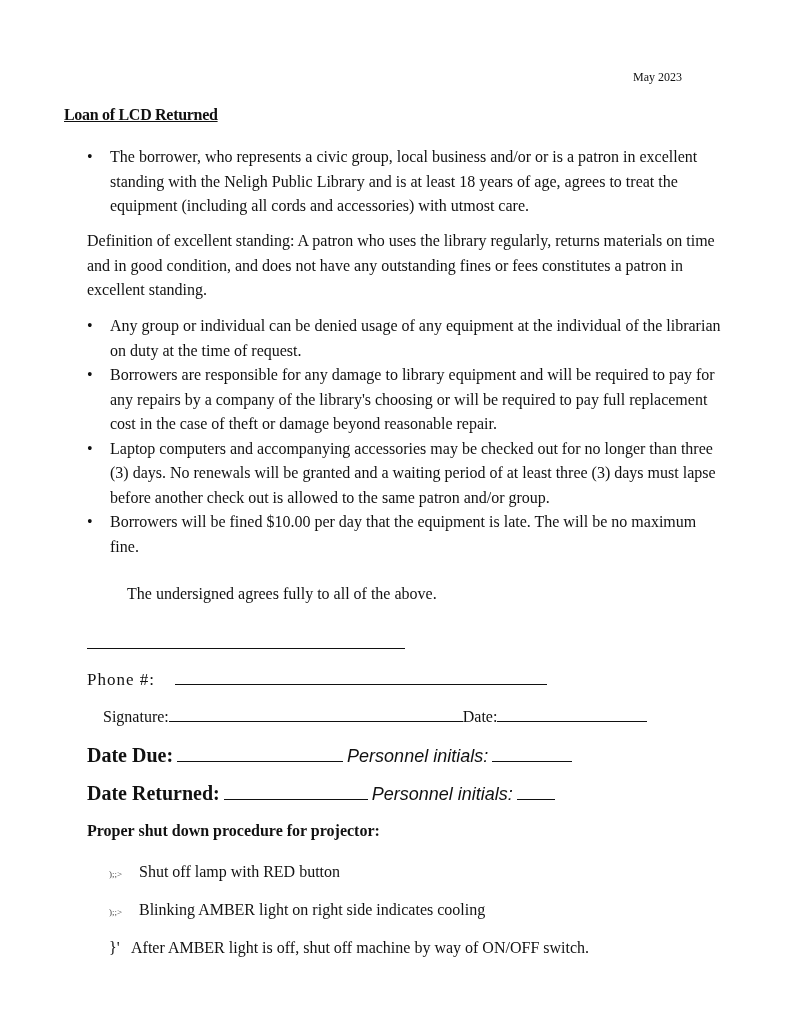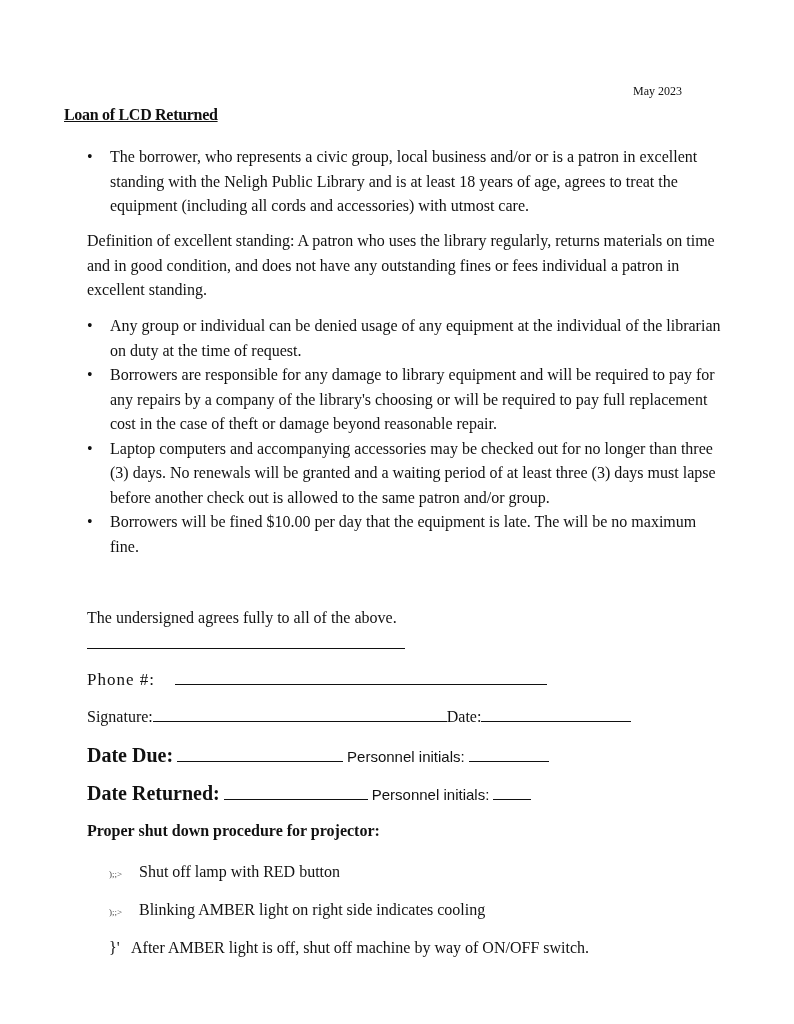--- a/index.html
+++ b/index.html
@@ -1,66 +1,66 @@
 <!DOCTYPE html>
 <html><head>
 <meta charset="utf-8">
 <style>
   html, body { margin: 0; padding: 0; background: #ffffff; }
   body { width: 794px; height: 1024px; position: relative; overflow: hidden;
          font-family: "Liberation Serif", serif; color: #111; }
-  .date { position: absolute; left: 633px; top: 70px; font-size: 12px; margin-top: 14px; }
+  .date { position: absolute; left: 633px; top: 70px; font-size: 12px; }
   .title { position: absolute; left: 64px; top: 106px; font-size: 16px; font-weight: bold;
            text-decoration: underline; letter-spacing: -0.3px; }
   .p { position: absolute; left: 87px; font-size: 16px; line-height: 24.5px; width: 640px; }
   ul.bl { position: absolute; left: 87px; margin: 0; padding: 0; list-style: none; width: 640px; }
   ul.bl li { position: relative; padding-left: 23px; font-size: 16px; line-height: 24.5px; }
   ul.bl li .dot { position: absolute; left: 0; top: 0; }
   .field { position: absolute; left: 87px; font-size: 16px; white-space: nowrap; }
   .blank { display: inline-block; border-bottom: 1px solid #111; height: 14px; vertical-align: baseline; }
   .bold-label { font-weight: bold; font-size: 20px; }
-  .sans-small { font-family: "Liberation Sans", sans-serif; font-size: 15px; }
+  .sans-small { font-family: "Liberation Sans", sans-serif; font-size: 18px; font-style: italic; }
   .phone-label { font-size: 17px; letter-spacing: 1px; }
   .steps { position: absolute; left: 109px; top: 854px; font-size: 16px; line-height: 35px; }
   .steps .mark { font-size: 9px; color: #444; display: inline-block; width: 30px; }
 </style>
 </head>
 <body>
 
 <div class="date">May 2023</div>
 <div class="title">Loan of LCD Returned</div>
 
 <ul class="bl" style="top:145px;left:87px;">
   <li>
     <span class="dot">•</span>
     <span>The borrower, who represents a civic group, local business and/or or is a patron in excellent standing with the Neligh Public Library and is at least 18 years of age, agrees to treat the equipment (including all cords and accessories) with utmost care.</span>
   </li>
 </ul>
 
-<div class="p" style="top:229px;">Definition of excellent standing: A patron who uses the library regularly, returns materials on time and in good condition, and does not have any outstanding fines or fees individual a patron in excellent standing.</div>
+<div class="p" style="top:229px;">Definition of excellent standing: A patron who uses the library regularly, returns materials on time and in good condition, and does not have any outstanding fines or fees constitutes a patron in excellent standing.</div>
 
 <ul class="bl" style="top:314px;">
   <li><span class="dot">•</span><span>Any group or individual can be denied usage of any equipment at the individual of the librarian on duty at the time of request.</span></li>
   <li><span class="dot">•</span><span>Borrowers are responsible for any damage to library equipment and will be required to pay for any repairs by a company of the library's choosing or will be required to pay full replacement cost in the case of theft or damage beyond reasonable repair.</span></li>
   <li><span class="dot">•</span><span>Laptop computers and accompanying accessories may be checked out for no longer than three (3) days. No renewals will be granted and a waiting period of at least three (3) days must lapse before another check out is allowed to the same patron and/or group.</span></li>
   <li><span class="dot">•</span><span>Borrowers will be fined $10.00 per day that the equipment is late. The will be no maximum fine.</span></li>
 </ul>
 
-<div class="p" style="top:606px;">The undersigned agrees fully to all of the above.</div>
+<div class="p" style="top:582px;margin-left:40px;">The undersigned agrees fully to all of the above.</div>
 
 <div class="field" style="top:634px;">
   <span class="blank" style="width:318px;"></span>
 </div>
 
 <div class="field" style="top:670px;">
   <span class="phone-label">Phone #:</span>
   <span class="blank" style="width:372px;margin-left:16px;"></span>
 </div>
 
-<div class="field" style="top:707px;">
+<div class="field" style="top:707px;margin-left:16px;">
   <span>Signature:</span><span class="blank" style="width:294px;"></span><span>Date:</span><span class="blank" style="width:150px;"></span>
 </div>
 
 <div class="field" style="top:744px;">
   <span class="bold-label">Date Due:</span>
   <span class="blank" style="width:166px;"></span>
   <span class="sans-small">Personnel initials:</span>
   <span class="blank" style="width:80px;"></span>
 </div>
 

